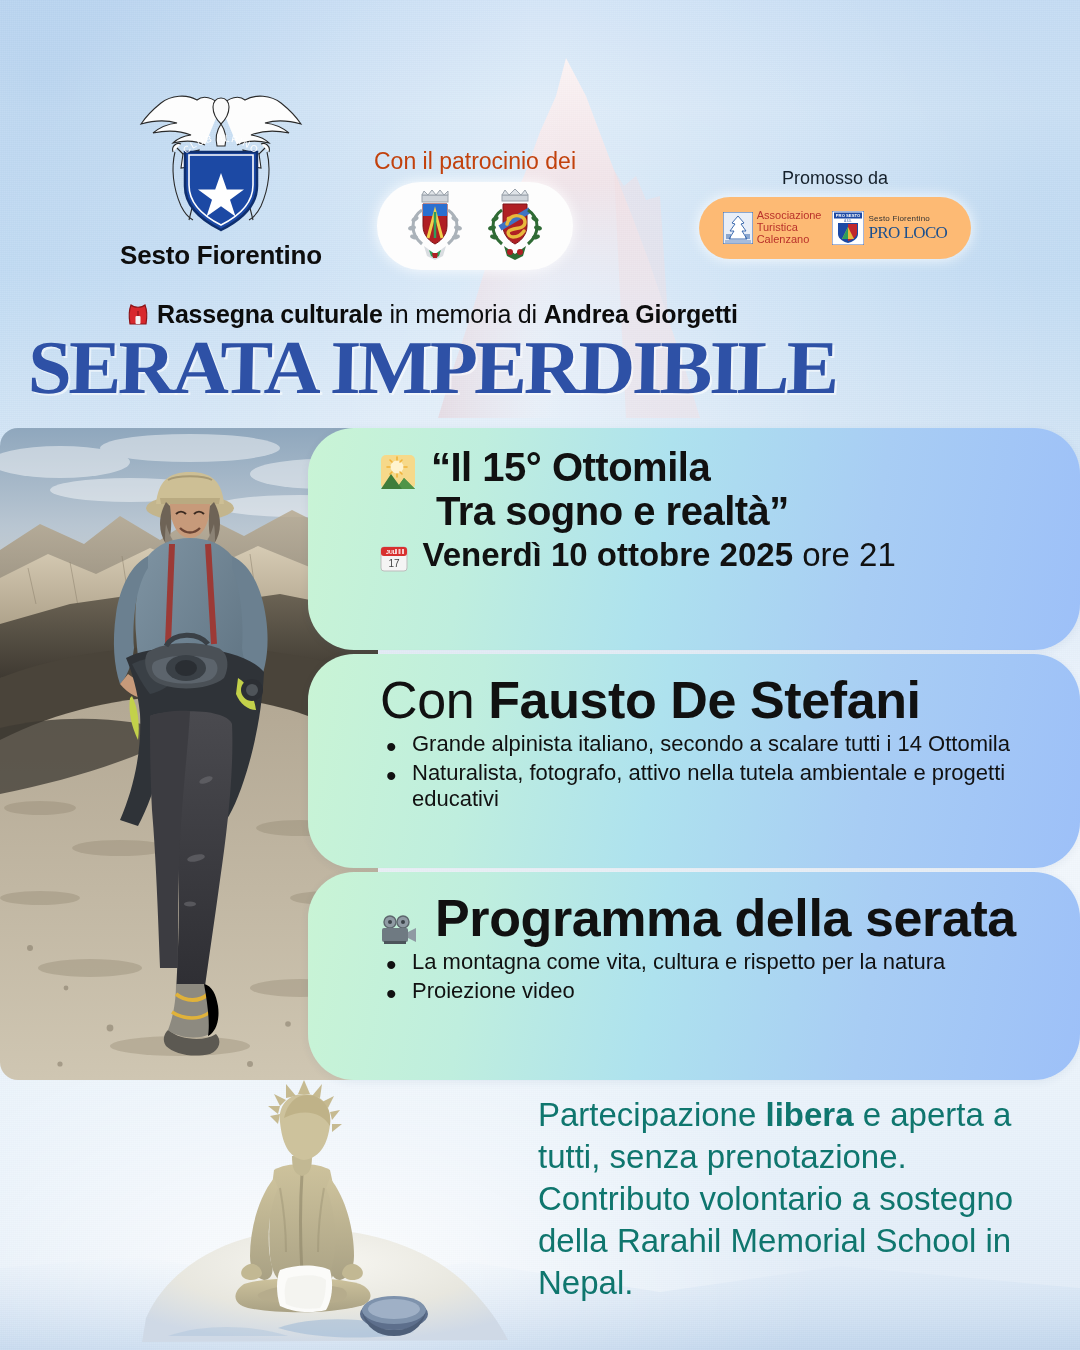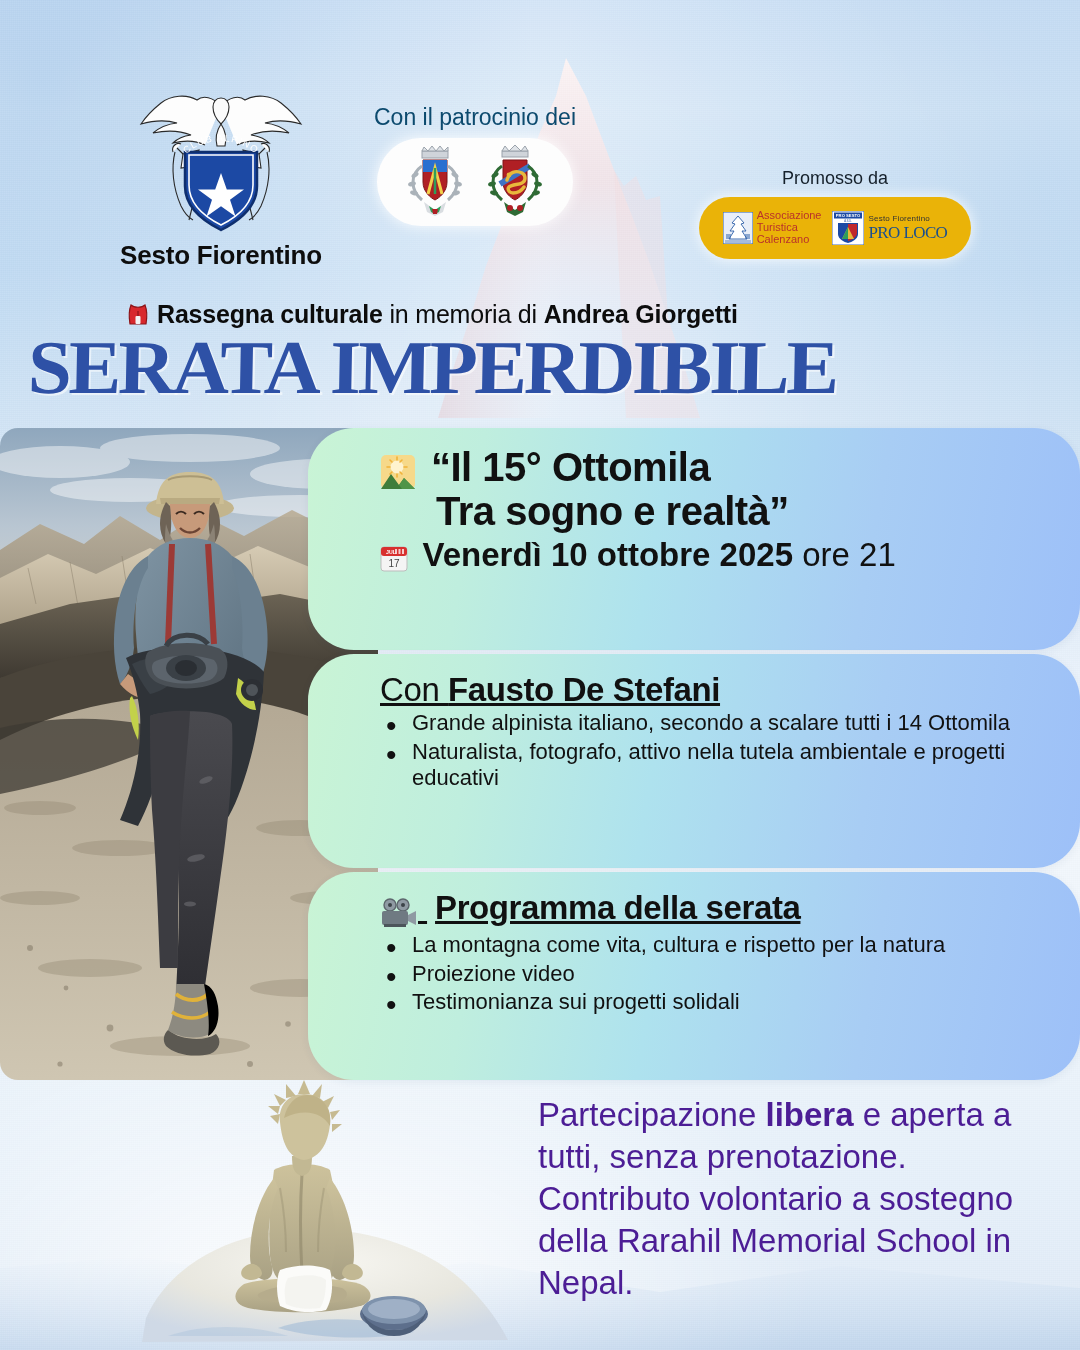--- a/index.html
+++ b/index.html
@@ -36,33 +36,33 @@
   .mountain-svg{ position:absolute; left:0; top:0; width:1080px; height:1350px; }
 
   
   .header { position:absolute; left:0; top:0; width:1080px; height:300px; }
 
   .cai-block{ position:absolute; left:108px; top:88px; width:226px; text-align:center; }
   .cai-logo{ width:168px; height:150px; margin:0 auto; display:block; }
   .cai-caption{ font-size:26px; font-weight:bold; color:#0d0d0d; margin-top:2px; letter-spacing:-.2px;}
 
   .patro-block{ position:absolute; left:330px; top:104px; width:290px; text-align:center; }
-  .patro-title{ font-size:23px; color:#0c4a6e; }
+  .patro-title{ font-size:23px; color:#c2410c;margin-top:44px; }
   .crests-pill{
     width:196px; height:88px; margin:7px auto 4px; border-radius:46px;
     background:#fdfdfd; display:flex; align-items:center; justify-content:center; gap:6px;
     box-shadow:0 0 14px rgba(255,255,255,.9);
   }
   .crest{ width:74px; height:76px; }
   .patro-caption{ font-size:23px; color:#15202b; line-height:1.12; }
 
   .promo-block{ position:absolute; left:690px; top:168px; width:290px; text-align:center; }
   .promo-title{ font-size:18px; color:#15202b; }
   .promo-pill{
-    width:272px; height:62px; margin:8px auto 0; border-radius:31px; background:#eab308;
+    width:272px; height:62px; margin:8px auto 0; border-radius:31px; background:#fdba74;
     display:flex; align-items:center; justify-content:center; gap:10px;
     box-shadow:0 0 14px rgba(255,255,255,.9);
   }
   .atc{ display:flex; align-items:center; gap:4px; }
   .atc-mark{ width:30px; height:32px; }
   .atc-text{ font-size:11px; line-height:1.08; text-align:left; color:#1a3a6b; }
   .atc-text b{ color:#b9322b; font-weight:normal; }
   .pl-wrap{ display:flex; align-items:center; gap:5px; }
   .pl-mark{ width:32px; height:34px; }
   .pl-text{ text-align:left; }
@@ -103,37 +103,37 @@
   #card1{ top:0;   height:222px; }
   #card2{ top:226px; height:214px; }
   #card3{ top:444px; height:208px; }
 
   .c-title{ font-size:40px; font-weight:bold; color:#111; line-height:1.06; letter-spacing:-.5px; }
   .c-title .ic{ font-size:34px; vertical-align:-3px; margin-right:6px; }
   .c-title .l2{ display:block; padding-left:56px; }
   .c-row{ font-size:33px; color:#111; line-height:1.16; margin-top:4px; }
   .c-row b{ font-weight:bold; }
   .c-row .ic{ font-size:27px; margin-right:7px; vertical-align:-1px;text-align:right;}
-  .c-head{ font-size:33px; color:#111; line-height:1.1; letter-spacing:-.4px;text-decoration:underline; }
+  .c-head{ font-size:52px; color:#111; line-height:1.1; letter-spacing:-.4px; }
   .c-head b{ font-weight:bold; }
   .c-head .ic{ font-size:34px; margin-right:8px; vertical-align:-4px;}
   ul.c-list{ list-style:none; margin-top:2px; }
   ul.c-list li{
     font-size:22px; color:#111; line-height:1.2; position:relative;
     padding-left:32px; margin-top:2px;
   }
   ul.c-list li::before{
     content:"•"; position:absolute; left:6px; top:-2px; font-size:30px; color:#111;
   }
 
   
   .bottom-art{ position:absolute; left:128px; top:1078px; width:420px; height:272px; }
   .bottom-text{
     position:absolute; left:538px; top:1094px; width:500px;
-    font-size:33px; line-height:1.27; color:#4c1d95;
+    font-size:33px; line-height:1.27; color:#0f766e;
   }
   .bottom-text b{ font-weight:bold; }
 </style>
 </head>
 <body>
 
 <div id="poster">
 
   <div class="bg-sky"></div>
   <svg class="mountain-svg" viewBox="0 0 1080 1350">
@@ -490,21 +490,20 @@
               <circle cx="23" cy="7" r="2" fill="#3c4349"></circle>
             <rect x="2" y="13" width="26" height="14" rx="2" fill="#6f7a82"></rect>
             <path d="M28,17 L36,13 L36,27 L28,23Z" fill="#8f9aa3"></path>
             <rect x="4" y="26" width="22" height="3" fill="#4c555b"></rect>
           </svg>
         </span><b>Programma della serata</b>
       </div>
       <ul class="c-list">
         <li>La montagna come vita, cultura e rispetto per la natura</li>
         <li>Proiezione video</li>
-        <li>Testimonianza sui progetti solidali</li>
       </ul>
     </div>
   </div>
 
   <div class="bottom-art">
     <svg width="420" height="272" viewBox="0 0 420 272">
       <defs>
         <radialGradient id="snowMound" cx="50%" cy="30%" r="70%">
           <stop offset="0%" stop-color="#f7f6f1"></stop>
           <stop offset="60%" stop-color="#e8e7df"></stop>

